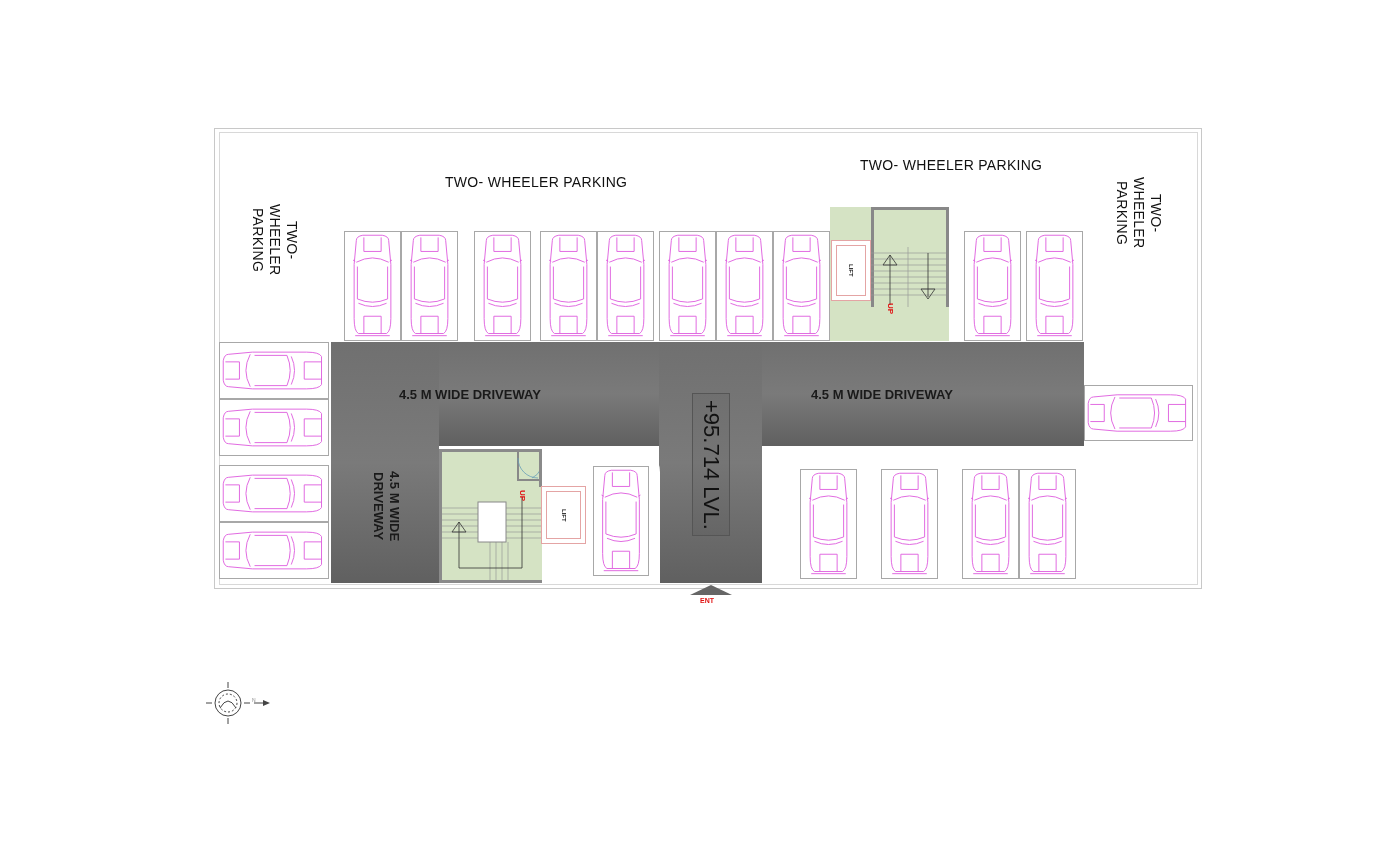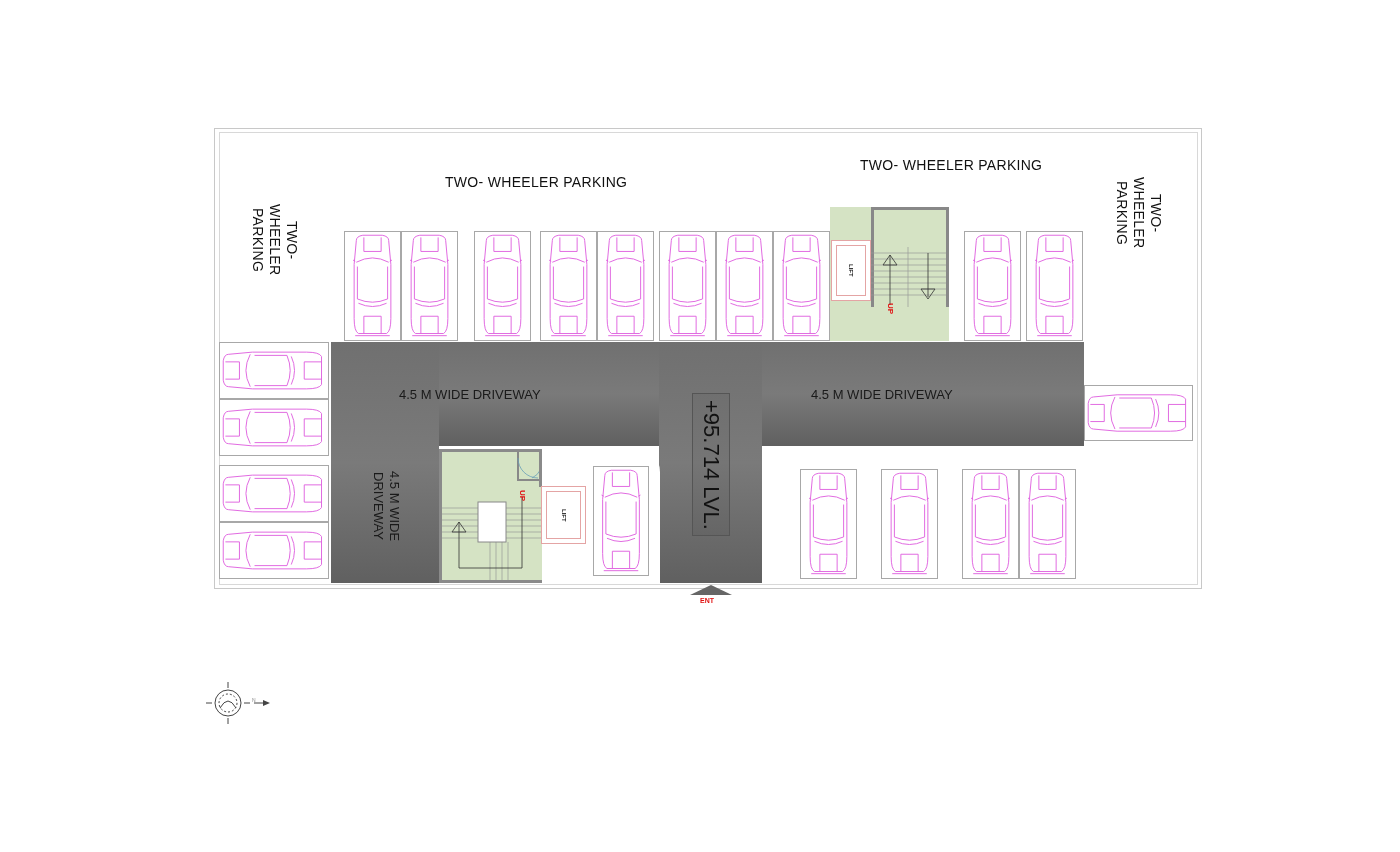--- a/index.html
+++ b/index.html
@@ -5,21 +5,21 @@
   html, body { margin:0; padding:0; background:#ffffff; }
   body { width:1400px; height:852px; position:relative; overflow:hidden; font-family:"Liberation Sans", sans-serif; }
   .abs { position:absolute; box-sizing:border-box; }
   .site-outer { left:214px; top:128px; width:988px; height:461px; border:1px solid #c8c8c8; }
   .site-inner { left:219px; top:132px; width:979px; height:453px; border:1px solid #d8d8d8; }
   .drive { background:linear-gradient(#707070, #7a7a7a 50%, #606060); }
   .slot { border:1px solid #a8a8a8; background:#fff; }
   .slot svg { width:100%; height:100%; display:block; }
   .stair { background:#d5e3c4; }
   .label { color:#111; font-size:14px; letter-spacing:0.3px; white-space:nowrap; }
-  .dlabel { color:#1a1a1a; font-weight:normal; font-size:13px; white-space:nowrap; }
+  .dlabel { color:#1a1a1a; font-weight:bold; font-size:13px; white-space:nowrap; }
   .vert { writing-mode:vertical-rl; text-orientation:mixed; }
   .lvl { border:1px solid #555; background:rgba(0,0,0,0.04); color:#111; font-size:22px; display:flex; align-items:center; justify-content:center; }
   .lift { border:1px solid #e4a4a4; background:#fff; }
   .lift .in { position:absolute; left:4px; top:4px; right:4px; bottom:4px; border:1px solid #e4a4a4; display:flex; align-items:center; justify-content:center; font-size:6px; font-weight:bold; color:#111; }
   .up { color:#e01010; font-size:8px; font-weight:bold; }
 </style>
 </head>
 <body>
 
 <svg width="0" height="0" style="position:absolute">

